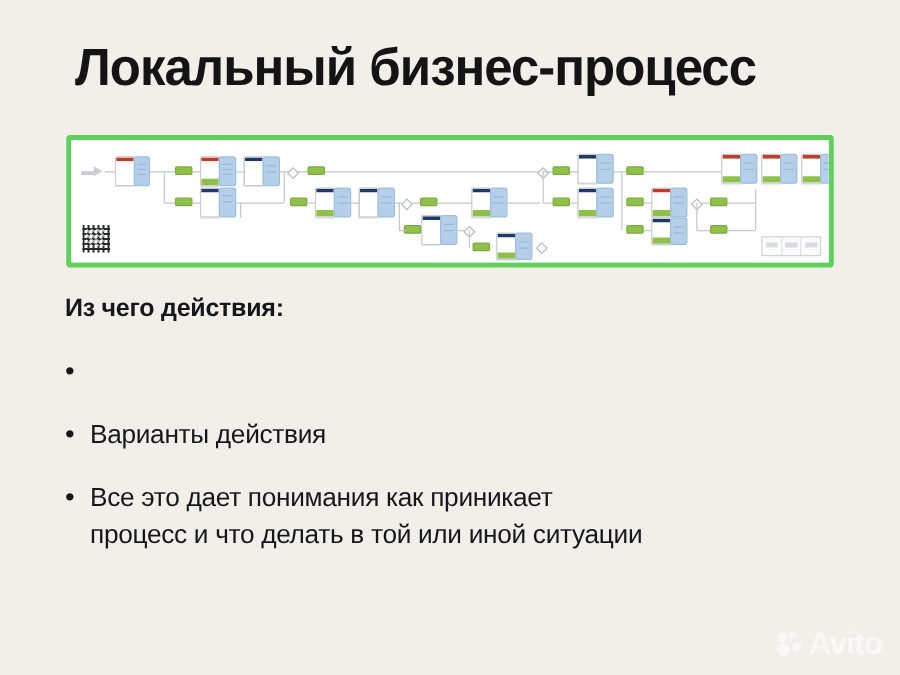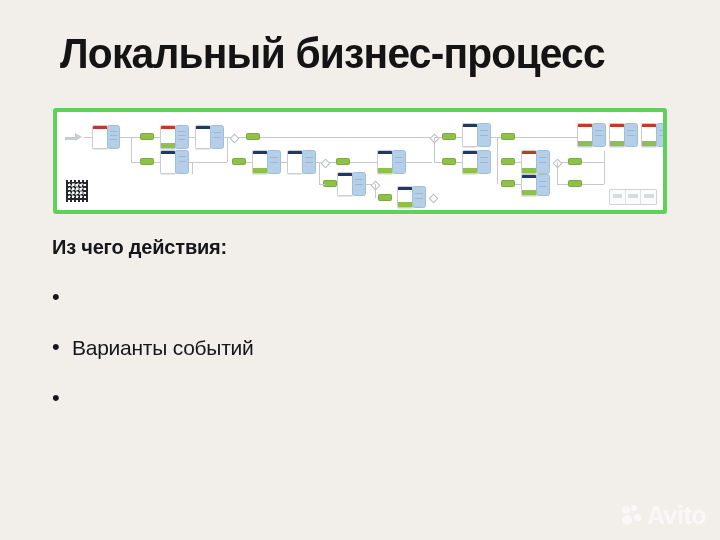--- a/index.html
+++ b/index.html
@@ -606,24 +606,26 @@
   </div>
 
   <div class="subhead">Из чего действия:</div>
 
   <div class="bullets">
     <div class="bullet">
       <div class="dot">•</div>
     </div>
     <div class="bullet">
       <div class="dot">•</div>
-      <div class="btext">Варианты событий</div>
+      <div class="btext">Варианты действия</div>
     </div>
     <div class="bullet">
       <div class="dot">•</div>
+      <div class="btext">Все это дает понимания как приникает
+процесс и что делать в той или иной ситуации</div>
     </div>
   </div>
 
   <div class="watermark">
     <div class="wm-mark">
       <i class="d1"></i>
       <i class="d2"></i>
       <i class="d3"></i>
       <i class="d4"></i>
     </div>

